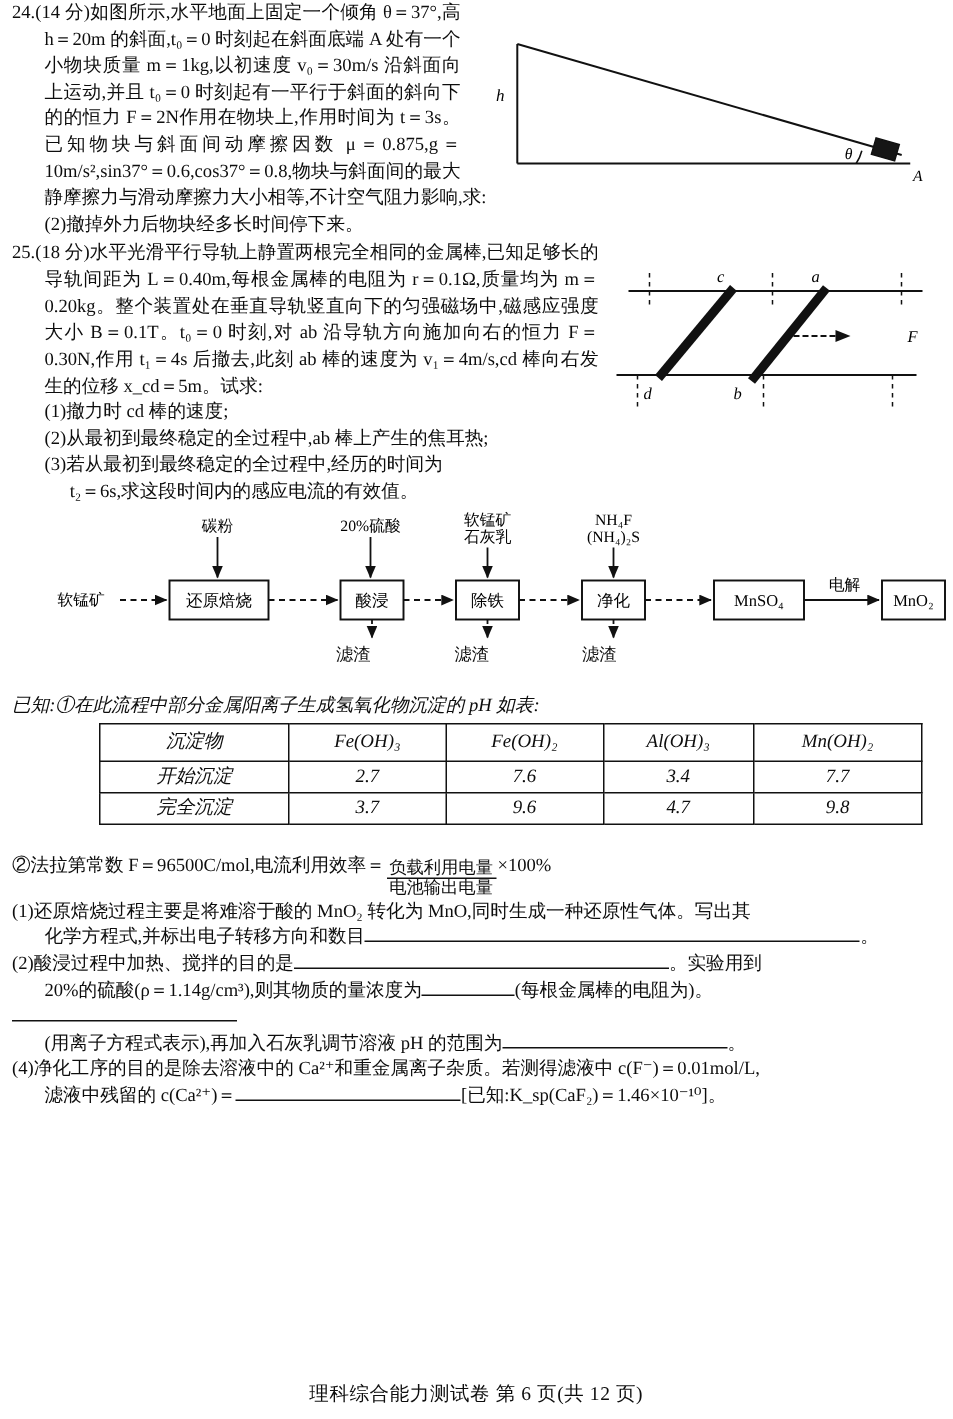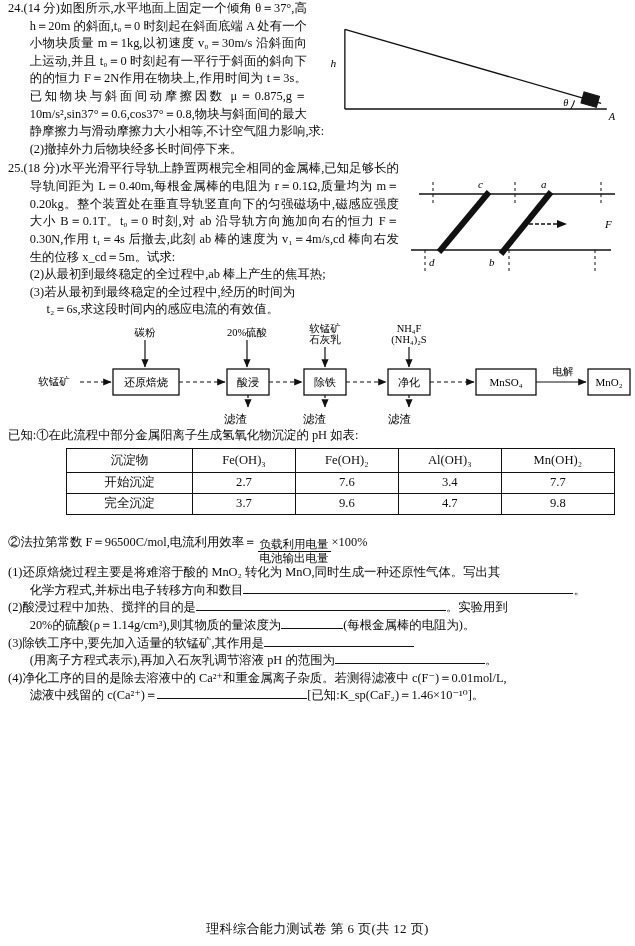--- a/index.html
+++ b/index.html
@@ -79,20 +79,21 @@
     width: 615px;
     height: 86px;
     display: block;
   }
 
   
   .tbl-wrap {
     padding-left: 58px;
     padding-right: 14px;
     margin-top: 3px;
+    font-style: italic;
   }
   table.ph {
     border-collapse: collapse;
     width: 100%;
     font-size: 12.6px;
   }
   table.ph td, table.ph th {
     border: 1px solid #111;
     text-align: center;
     padding: 1px 2px;
@@ -196,20 +197,21 @@
 
         <text x="73" y="26" font-size="11" font-style="italic" font-family="Liberation Serif, serif">c</text>
         <text x="136" y="26" font-size="11" font-style="italic" font-family="Liberation Serif, serif">a</text>
         <text x="24" y="104" font-size="11" font-style="italic" font-family="Liberation Serif, serif">d</text>
         <text x="84" y="104" font-size="11" font-style="italic" font-family="Liberation Serif, serif">b</text>
         <text x="200" y="66" font-size="11" font-style="italic" font-family="Liberation Serif, serif">F</text>
       </svg>
     </div>
 
     <div class="hang"><span class="qnum">25.</span><span>(18 分)</span><span>水平光滑平行导轨上静置两根完全相同的金属棒,已知足够长的导轨间距为 L＝0.40m,每根金属棒的电阻为 r＝0.1Ω,质量均为 m＝0.20kg。整个装置处在垂直导轨竖直向下的匀强磁场中,磁感应强度大小 B＝0.1T。t₀＝0 时刻,对 ab 沿导轨方向施加向右的恒力 F＝0.30N,作用 t₁＝4s 后撤去,此刻 ab 棒的速度为 v₁＝4m/s,cd 棒向右发生的位移 x_cd＝5m。试求:</span></div>
+    <div class="sub-item">(1)撤力时 cd 棒的速度;</div>
     <div class="sub-item">(2)从最初到最终稳定的全过程中,ab 棒上产生的焦耳热;</div>
     <div class="sub-item">(3)若从最初到最终稳定的全过程中,经历的时间为</div>
     <div class="sub-item" style="padding-left:3.1em;">t₂＝6s,求这段时间内的感应电流的有效值。</div>
     <div class="clear"></div>
   </div>
 
   <div class="q sec" id="q26" style="margin-top:1px;">
 
     <div class="flow-wrap">
       <svg class="flow" viewBox="0 0 615 86">
@@ -272,21 +274,21 @@
         </g>
       </svg>
     </div>
 
     <div style="position:relative; height:15px; padding-left:10px;">
       <span style="position:absolute; left:216px; font-size:11.5px;">滤渣</span>
       <span style="position:absolute; left:295px; font-size:11.5px;">滤渣</span>
       <span style="position:absolute; left:380px; font-size:11.5px;">滤渣</span>
     </div>
 
-    <div style="padding-left:0px; margin-top:1px;">已知:①在此流程中部分金属阳离子生成氢氧化物沉淀的 pH 如表:</div>
+    <div style="padding-left:0px; margin-top:18px;font-style:italic;">已知:①在此流程中部分金属阳离子生成氢氧化物沉淀的 pH 如表:</div>
 
     <div class="tbl-wrap">
       <table class="ph">
         <thead>
           <tr>
             <td>沉淀物</td>
             <td>Fe(OH)₃</td>
             <td>Fe(OH)₂</td>
             <td>Al(OH)₃</td>
             <td>Mn(OH)₂</td>
@@ -315,21 +317,21 @@
       <span>②法拉第常数 F＝96500C/mol,电流利用效率＝</span><span class="frac"><span class="num">负载利用电量</span><span class="den">电池输出电量</span></span><span>×100%</span>
     </div>
 
 
     <div class="hang"><span>(1)还原焙烧过程主要是将难溶于酸的 MnO₂ 转化为 MnO,同时生成一种还原性气体。写出其</span></div>
     <div class="sub-item"><span>化学方程式,并标出电子转移方向和数目</span><span class="blank b-xlong"></span>。</div>
 
     <div class="hang"><span>(2)酸浸过程中加热、搅拌的目的是</span><span class="blank b-long"></span><span>。实验用到</span></div>
     <div class="sub-item"><span>20%的硫酸(ρ＝1.14g/cm³),则其物质的量浓度为</span><span class="blank b-short"></span><span>(每根金属棒的电阻为)。</span></div>
 
-    <div class="hang"><span>(3)除铁工序中,要先加入适量的软锰矿,其作用是</span><span class="blank b-med"></span></div>
+    <div class="hang"><span class="blank b-med"></span></div>
     <div class="sub-item"><span>(用离子方程式表示),再加入石灰乳调节溶液 pH 的范围为</span><span class="blank b-med"></span><span>。</span></div>
 
     <div class="hang"><span>(4)净化工序的目的是除去溶液中的 Ca²⁺和重金属离子杂质。若测得滤液中 c(F⁻)＝0.01mol/L,</span></div>
     <div class="sub-item"><span>滤液中残留的 c(Ca²⁺)＝</span><span class="blank b-med"></span><span>[已知:K_sp(CaF₂)＝1.46×10⁻¹⁰]。</span></div>
   </div>
 
   <div class="footer">理科综合能力测试卷  第 6 页(共 12 页)</div>
 </div>
 
 </body></html>

